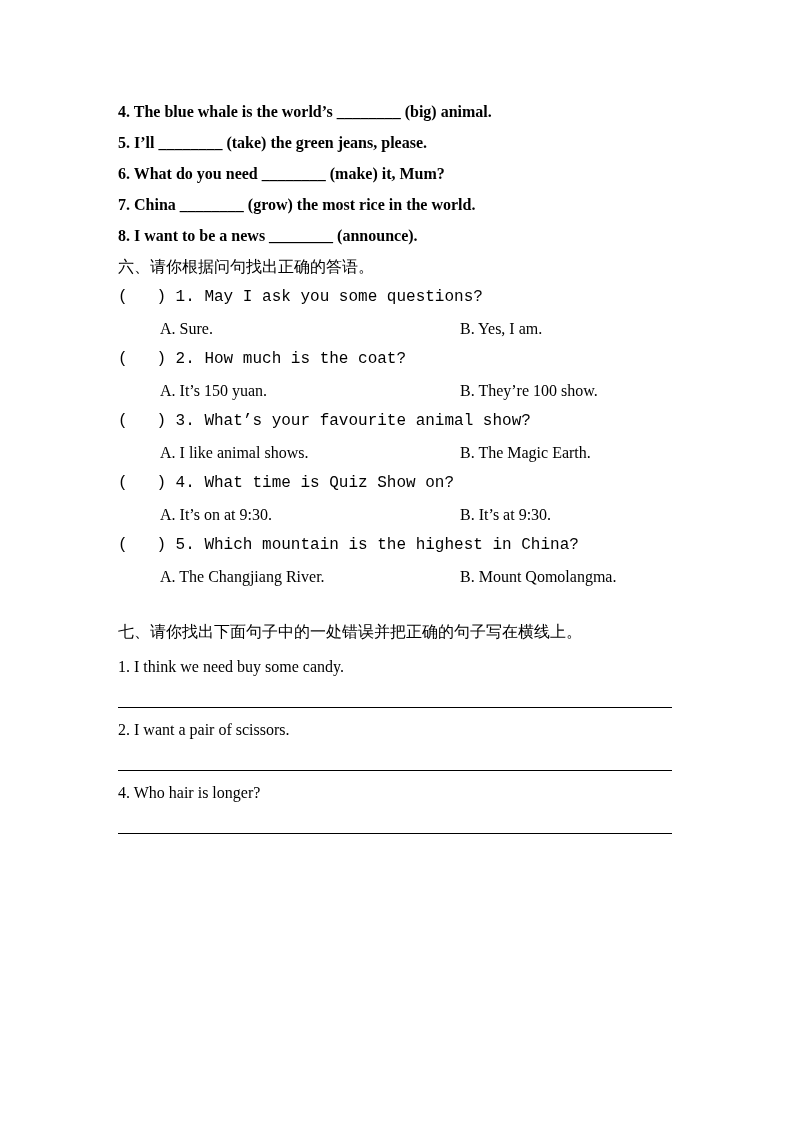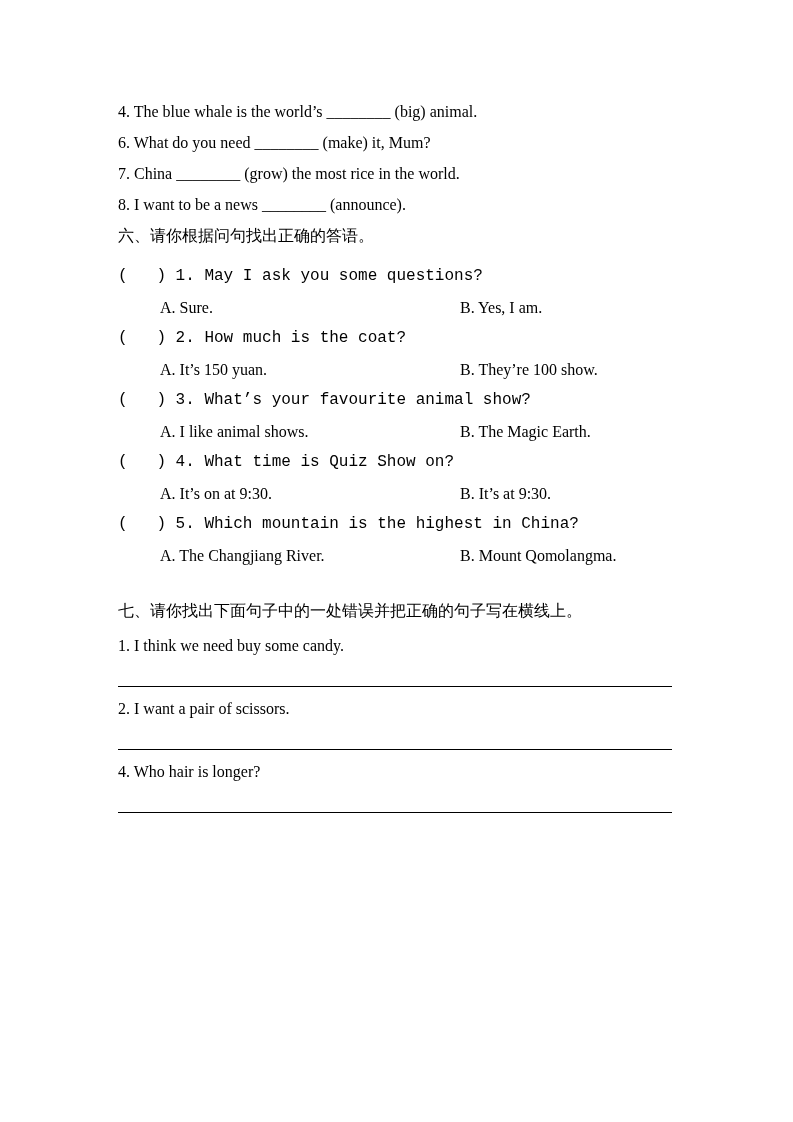--- a/index.html
+++ b/index.html
@@ -16,26 +16,27 @@
   }
   .content {
     position: absolute;
     left: 118px;
     top: 96px;
     width: 554px;
   }
   .line {
     line-height: 31px;
     white-space: pre-wrap;
+    font-weight: bold;
   }
   .section-title {
     line-height: 31px;
     white-space: pre-wrap;
   }
-  .section-title.six { margin-bottom: 10px; }
+  .section-title.six { }
   .section-title.seven { margin-top: 24px; }
   .mc-question { line-height: 31px; white-space: pre-wrap; font-family: Liberation Mono, monospace; }
   .option-row {
     display: flex;
     line-height: 31px;
     padding-left: 42px;
     white-space: pre-wrap;
   }
   .opt-a { width: 300px; flex: 0 0 300px; }
   .opt-b { flex: 1; }
@@ -47,20 +48,21 @@
     margin-bottom: 6px;
   }
 </style>
 </head>
 <body>
 
 <div class="page">
   <div class="content">
 
     <div class="line">4. The blue whale is the world’s ________ (big) animal.</div>
+    <div class="line">5. I’ll ________ (take) the green jeans, please.</div>
     <div class="line">6. What do you need ________ (make) it, Mum?</div>
     <div class="line">7. China ________ (grow) the most rice in the world.</div>
     <div class="line">8. I want to be a news ________ (announce).</div>
 
     <div class="section-title six">六、请你根据问句找出正确的答语。</div>
 
     <div class="mc-question">(   ) 1. May I ask you some questions?</div>
     <div class="option-row">
       <span class="opt-a">A. Sure.</span>
       <span class="opt-b">B. Yes, I am.</span>

